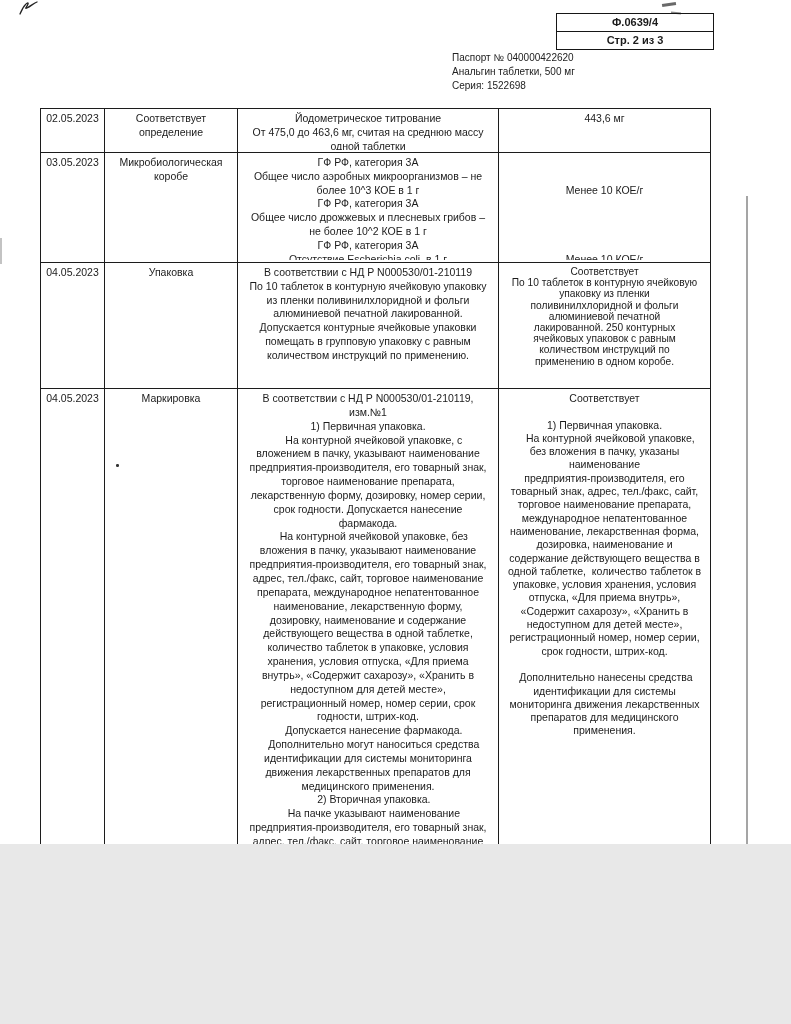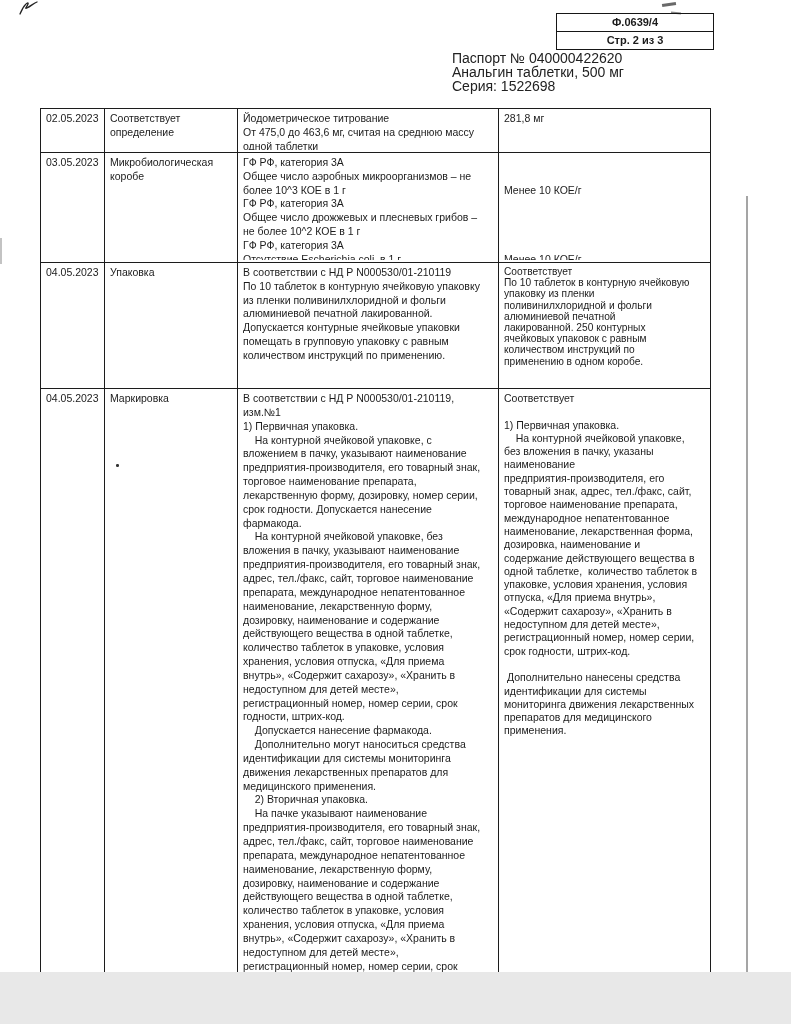--- a/index.html
+++ b/index.html
@@ -1,18 +1,18 @@
 <!DOCTYPE html>
 <html><head>
 <meta charset="utf-8">
 <style>
   html, body { margin: 0; padding: 0; background: #e8e8e8; }
   .page {
     position: relative;
-    width: 791px; height: 972px;
+    width: 791px; height: 844px;
     background: #fff;
     font-family: "Liberation Sans", sans-serif;
     color: #1b1b1b;
     overflow: hidden;
   }
 
   
   .pen-mark { position: absolute; left: 16px; top: 0; }
 
   
@@ -23,30 +23,31 @@
   .corner-cell {
     height: 17px; line-height: 17px;
     text-align: center;
     font-size: 11px; font-weight: 600;
   }
   .corner-cell + .corner-cell { border-top: 1.4px solid #161616; text-align: center; }
 
   
   .doc-header {
     position: absolute; left: 452px; top: 51px;
-    font-size: 14px; line-height: 14px;
+    font-size: 10px; line-height: 14px;
     color: #222;
   }
 
   
   .qc-table {
     position: absolute; left: 40px; top: 108px;
     width: 670px;
     border-collapse: collapse;
     table-layout: fixed;
+    text-align: center;
   }
   .qc-table td {
     border: 1.5px solid #1c1c1c;
     vertical-align: top;
     padding: 3px 5px 2px 5px;
     font-size: 10.5px;
     line-height: 13.8px;
   }
   .cellbox { overflow: hidden; white-space: pre-wrap; }
   tr.r1 .cellbox { height: 38px; }
@@ -116,21 +117,21 @@
         <td>
             <div class="cellbox">Соответствует
 определение</div>
           </td>
         <td>
             <div class="cellbox">Йодометрическое титрование
 От 475,0 до 463,6 мг, считая на среднюю массу
 одной таблетки</div>
           </td>
         <td class="result">
-            <div class="cellbox">281,8 мг</div>
+            <div class="cellbox">443,6 мг</div>
           </td>
       </tr>
       <tr class="r2">
         <td>
             <div class="cellbox">03.05.2023</div>
           </td>
         <td>
             <div class="cellbox">Микробиологическая
 коробе</div>
           </td>

